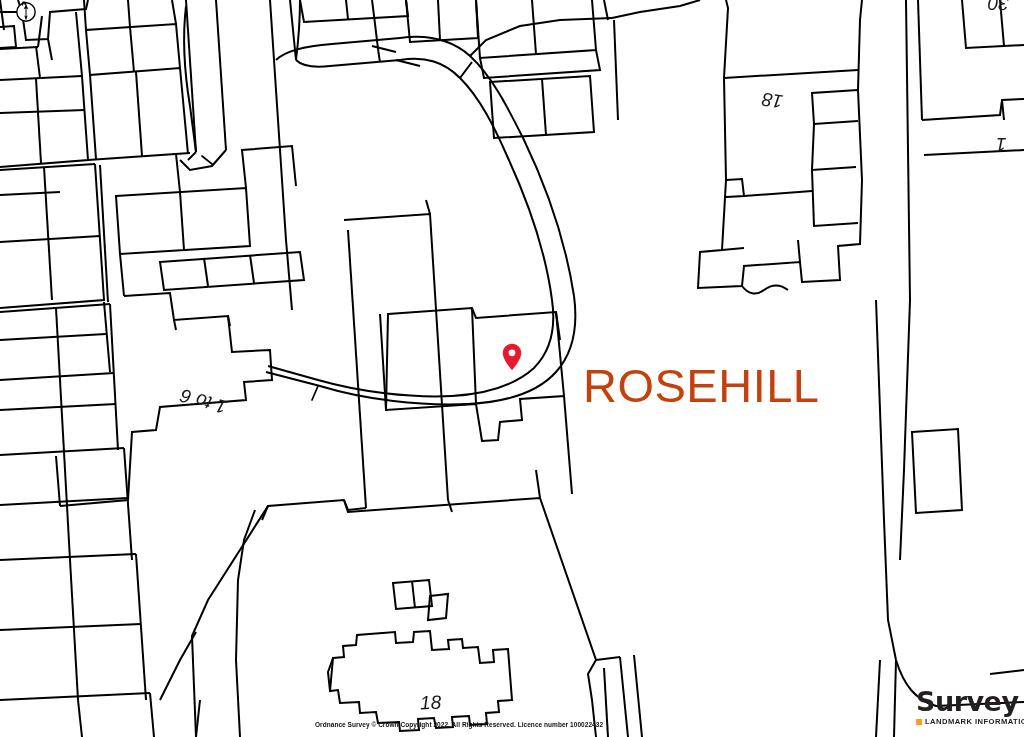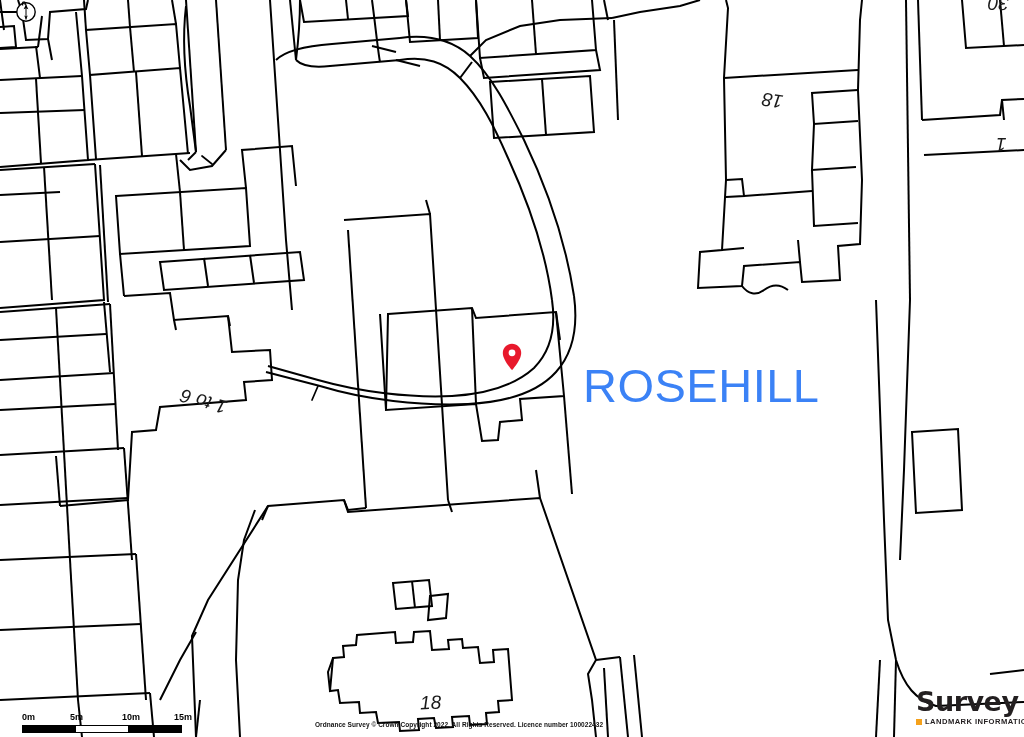--- a/index.html
+++ b/index.html
@@ -42,21 +42,21 @@
   }
   
   #place-label {
     position: absolute;
     left: 583px;
     top: 358px;
     font-family: "Liberation Sans", sans-serif;
     font-size: 47px;
     font-weight: 400;
     letter-spacing: 0.5px;
-    color: #3b82f6;
+    color: #c2410c;
     white-space: nowrap;
     user-select: none;
   }
   
   .map-text {
     position: absolute;
     font-family: "Liberation Sans", sans-serif;
     color: #1a1a1a;
     white-space: nowrap;
     user-select: none;
@@ -457,30 +457,20 @@
     <path d="M 11 18.6 L 9.2 14.6 L 11 15.4 L 12.8 14.6 Z" fill="#000000"></path>
     <path d="M 7.6 4.6 L 7.6 1.2 M 7.6 1.2 L 10.2 1.2 M 10.2 1.2 L 10.2 4.0" stroke="#000000" stroke-width="1.3" fill="none"></path>
   </svg>
 
   <svg id="map-pin" viewBox="0 0 20 28">
     <path d="M 10 0.8 C 4.9 0.8 0.8 4.9 0.8 10 C 0.8 17 10 27.2 10 27.2
              C 10 27.2 19.2 17 19.2 10 C 19.2 4.9 15.1 0.8 10 0.8 Z" fill="#e8192c"></path>
     <circle cx="10" cy="9.8" r="3.4" fill="#ffffff"></circle>
   </svg>
 
-  <div id="scale-bar">
-    <div class="scale-track">
-      <div class="scale-seg s1"></div>
-      <div class="scale-seg s2"></div>
-    </div>
-    <span class="scale-tick-label t0">0m</span>
-    <span class="scale-tick-label t1">5m</span>
-    <span class="scale-tick-label t2">10m</span>
-    <span class="scale-tick-label t3">15m</span>
-  </div>
 
   <div id="copyright">Ordnance Survey © Crown Copyright 2022. All Rights Reserved. Licence number 100022432</div>
 
   <div id="promap-logo">
     <span id="promap-wordmark">Survey</span>
     <div id="promap-tagline-row">
       <span id="promap-dot"></span>
       <span id="promap-tagline">LANDMARK INFORMATION</span>
     </div>
   </div>

